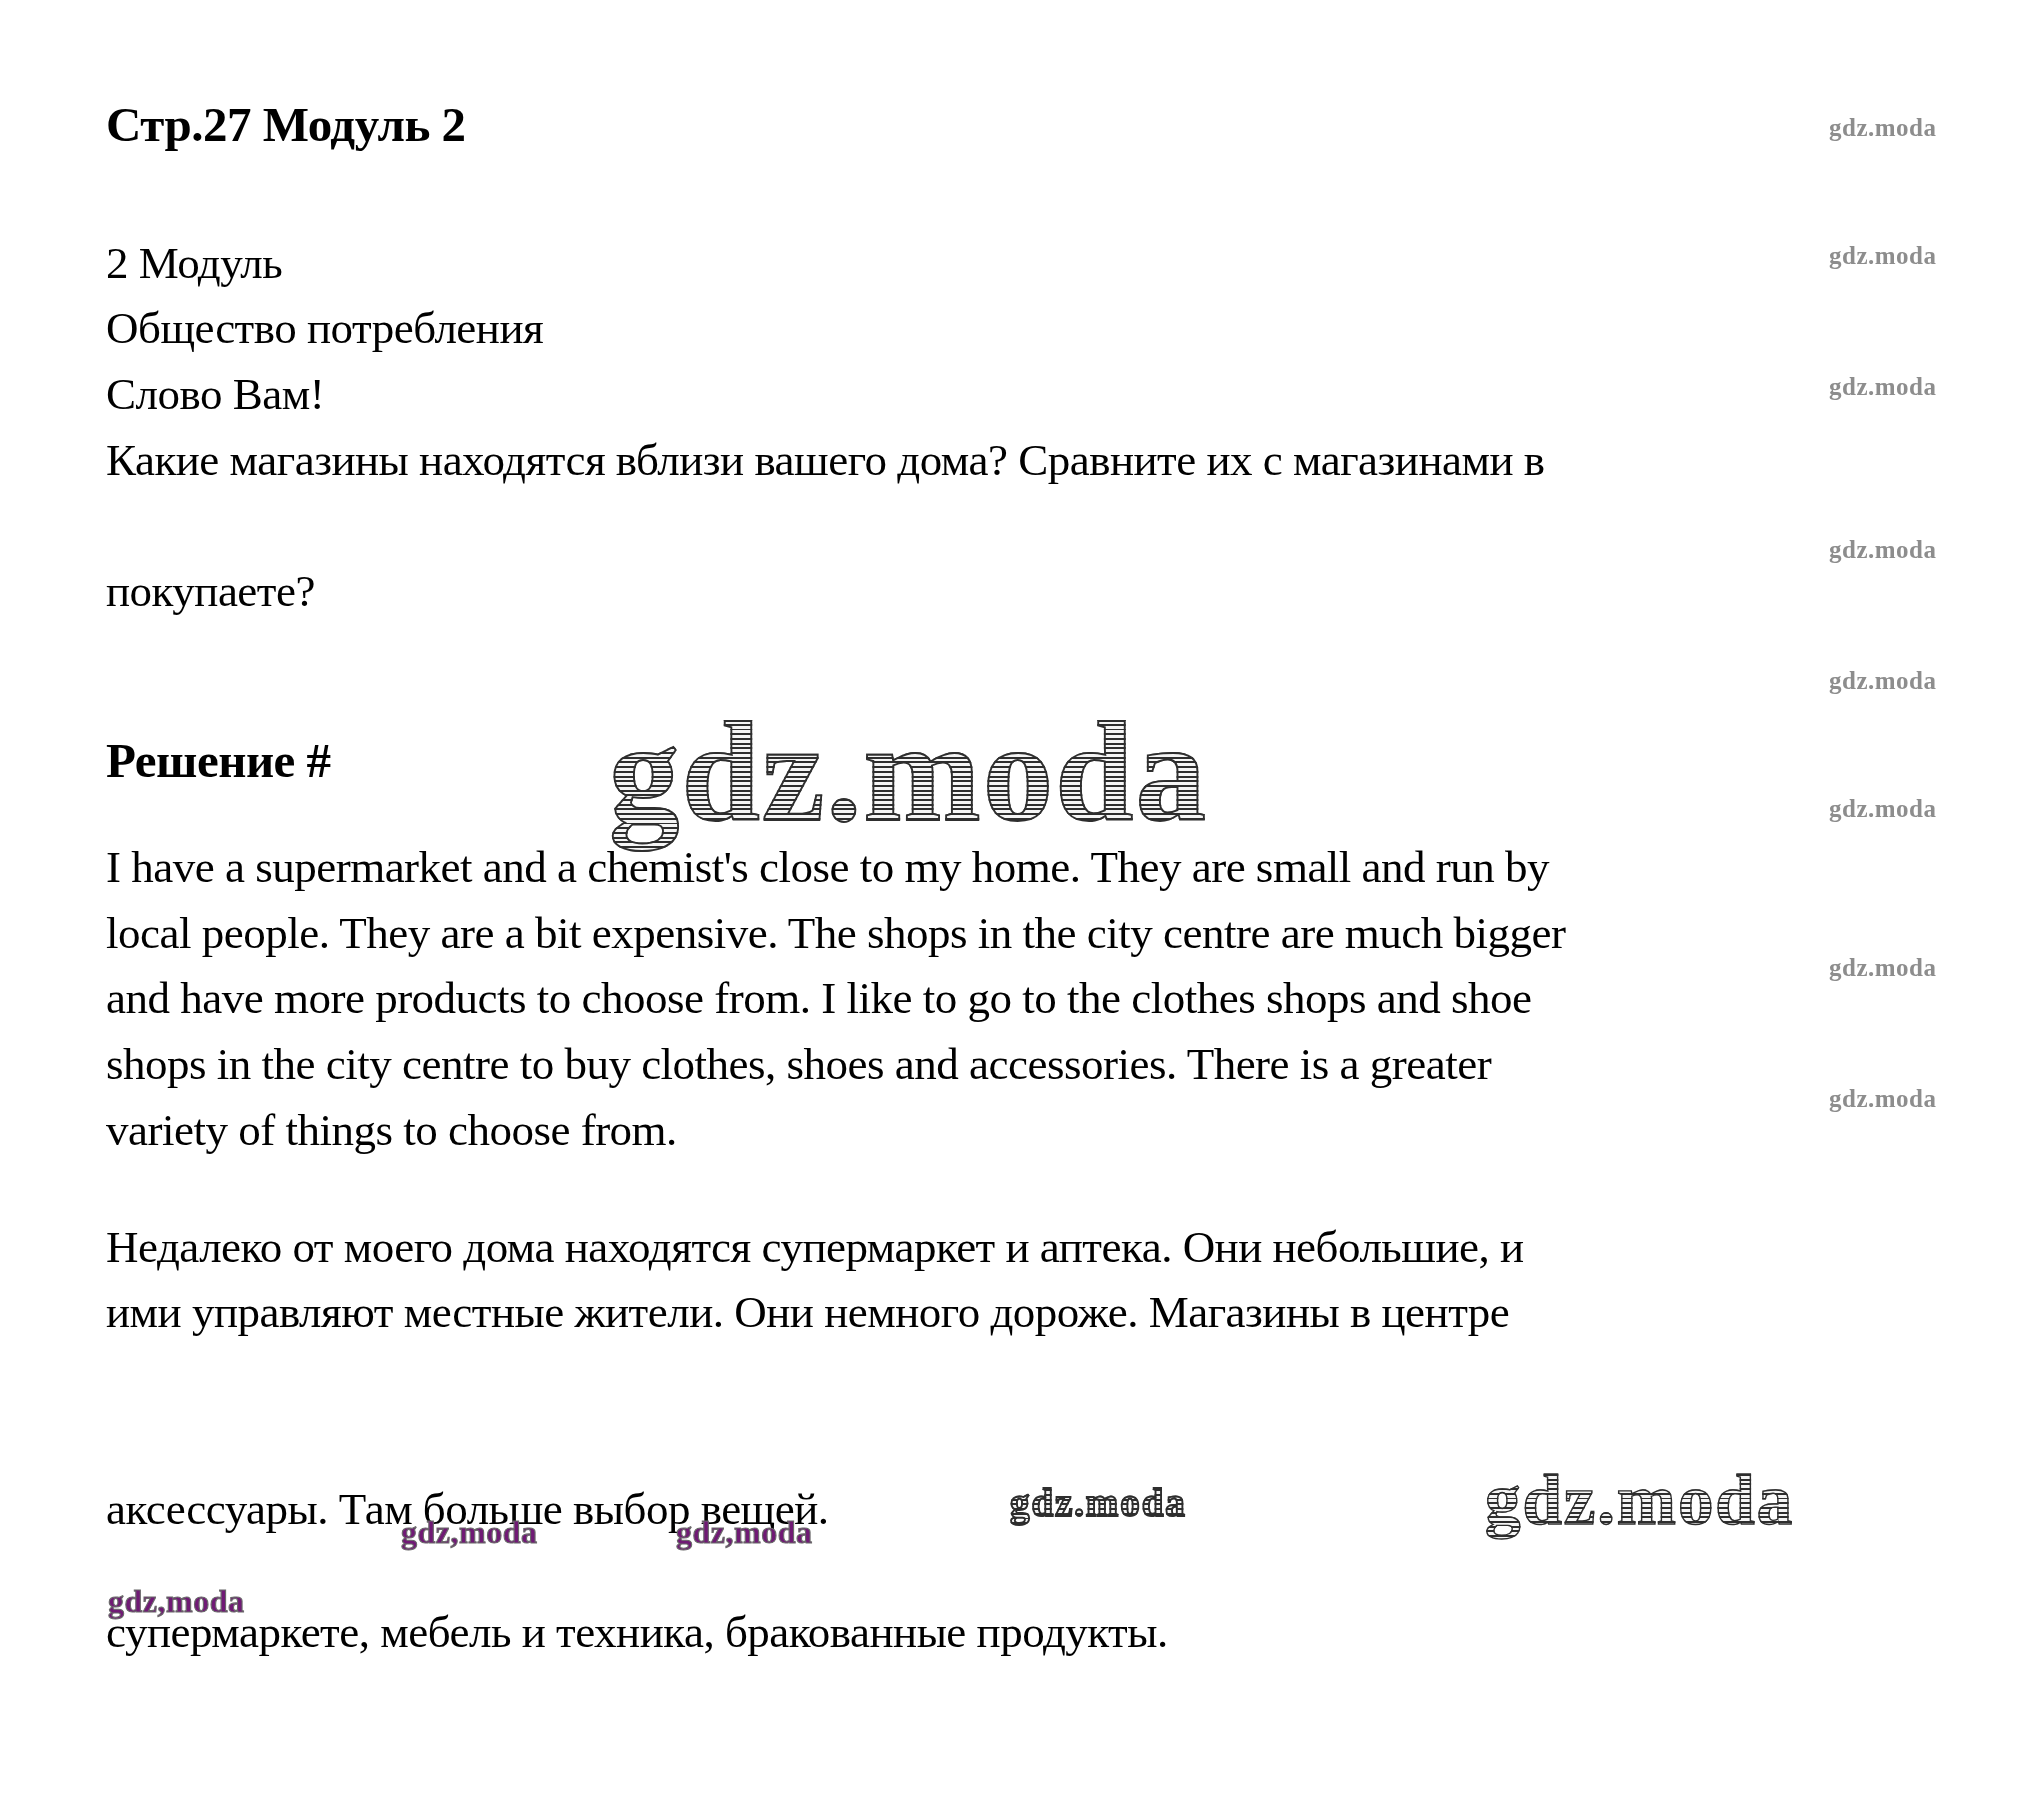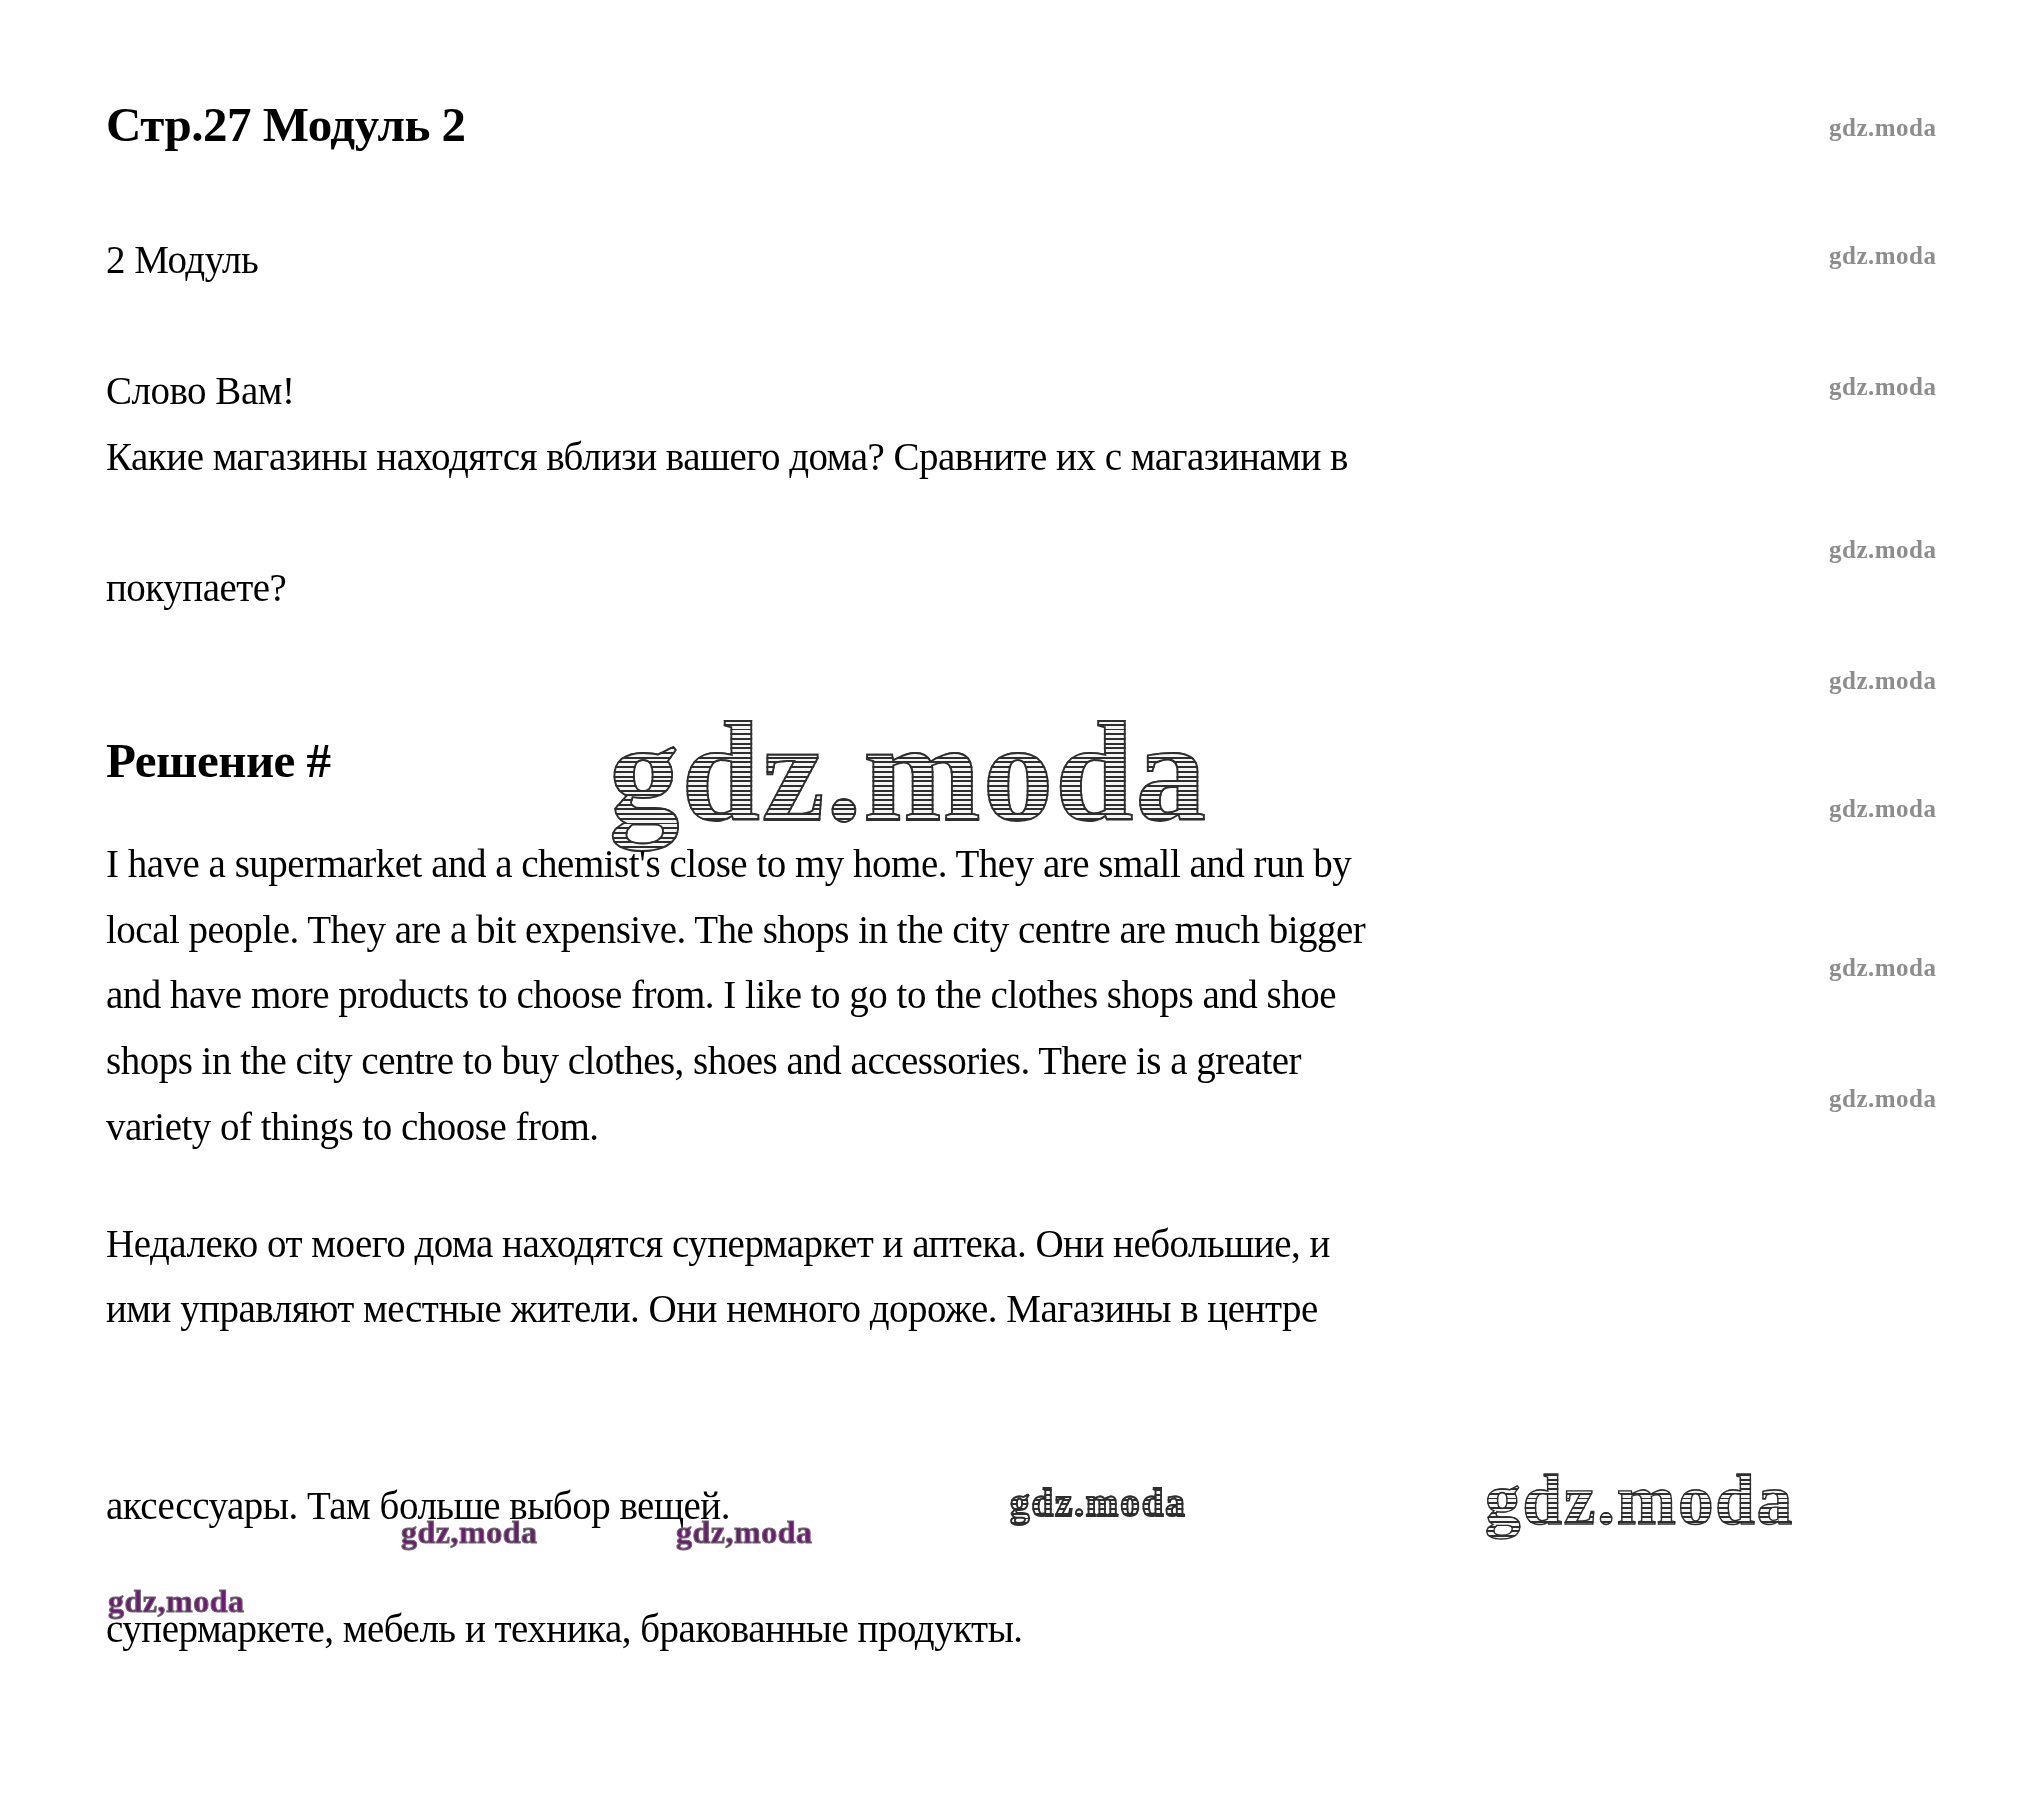--- a/index.html
+++ b/index.html
@@ -10,21 +10,21 @@
     background: #ffffff;
     color: #000000;
     font-family: "Liberation Serif", "DejaVu Serif", serif;
     overflow: hidden;
     padding-left: 48px;
   }
   .line {
     position: absolute;
     left: 106px;
     white-space: nowrap;
-    font-size: 39px;
+    font-size: 45px;
     line-height: 1.1;
     letter-spacing: -0.5px;
     color: #000000;
   }
   .bold { font-weight: bold; font-size: 49px; }
   
   .wm-small {
     position: absolute;
     left: 1829px;
     font-size: 25px;
@@ -59,20 +59,21 @@
   .wm-inline { left: 1010px; top: 1480px; font-size: 39px; }
 </style>
 </head>
 <body>
 
 <div id="page">
 
   <div class="line bold" style="top:98px">Стр.27 Модуль 2</div>
 
   <div class="line" style="top:239px">2 Модуль</div>
+  <div class="line" style="top:304px">Общество потребления</div>
   <div class="line" style="top:370px">Слово Вам!</div>
   <div class="line" style="top:436px">Какие магазины находятся вблизи вашего дома? Сравните их с магазинами в</div>
   <div class="line" style="top:567px">покупаете?</div>
 
   <div class="line bold" style="top:734px">Решение #</div>
   <span class="wm-sketch wm-big">gdz.moda</span>
 
   <div class="line" style="top:843px">I have a supermarket and a chemist's close to my home. They are small and run by</div>
   <div class="line" style="top:909px">local people. They are a bit expensive. The shops in the city centre are much bigger</div>
   <div class="line" style="top:974px">and have more products to choose from. I like to go to the clothes shops and shoe</div>

